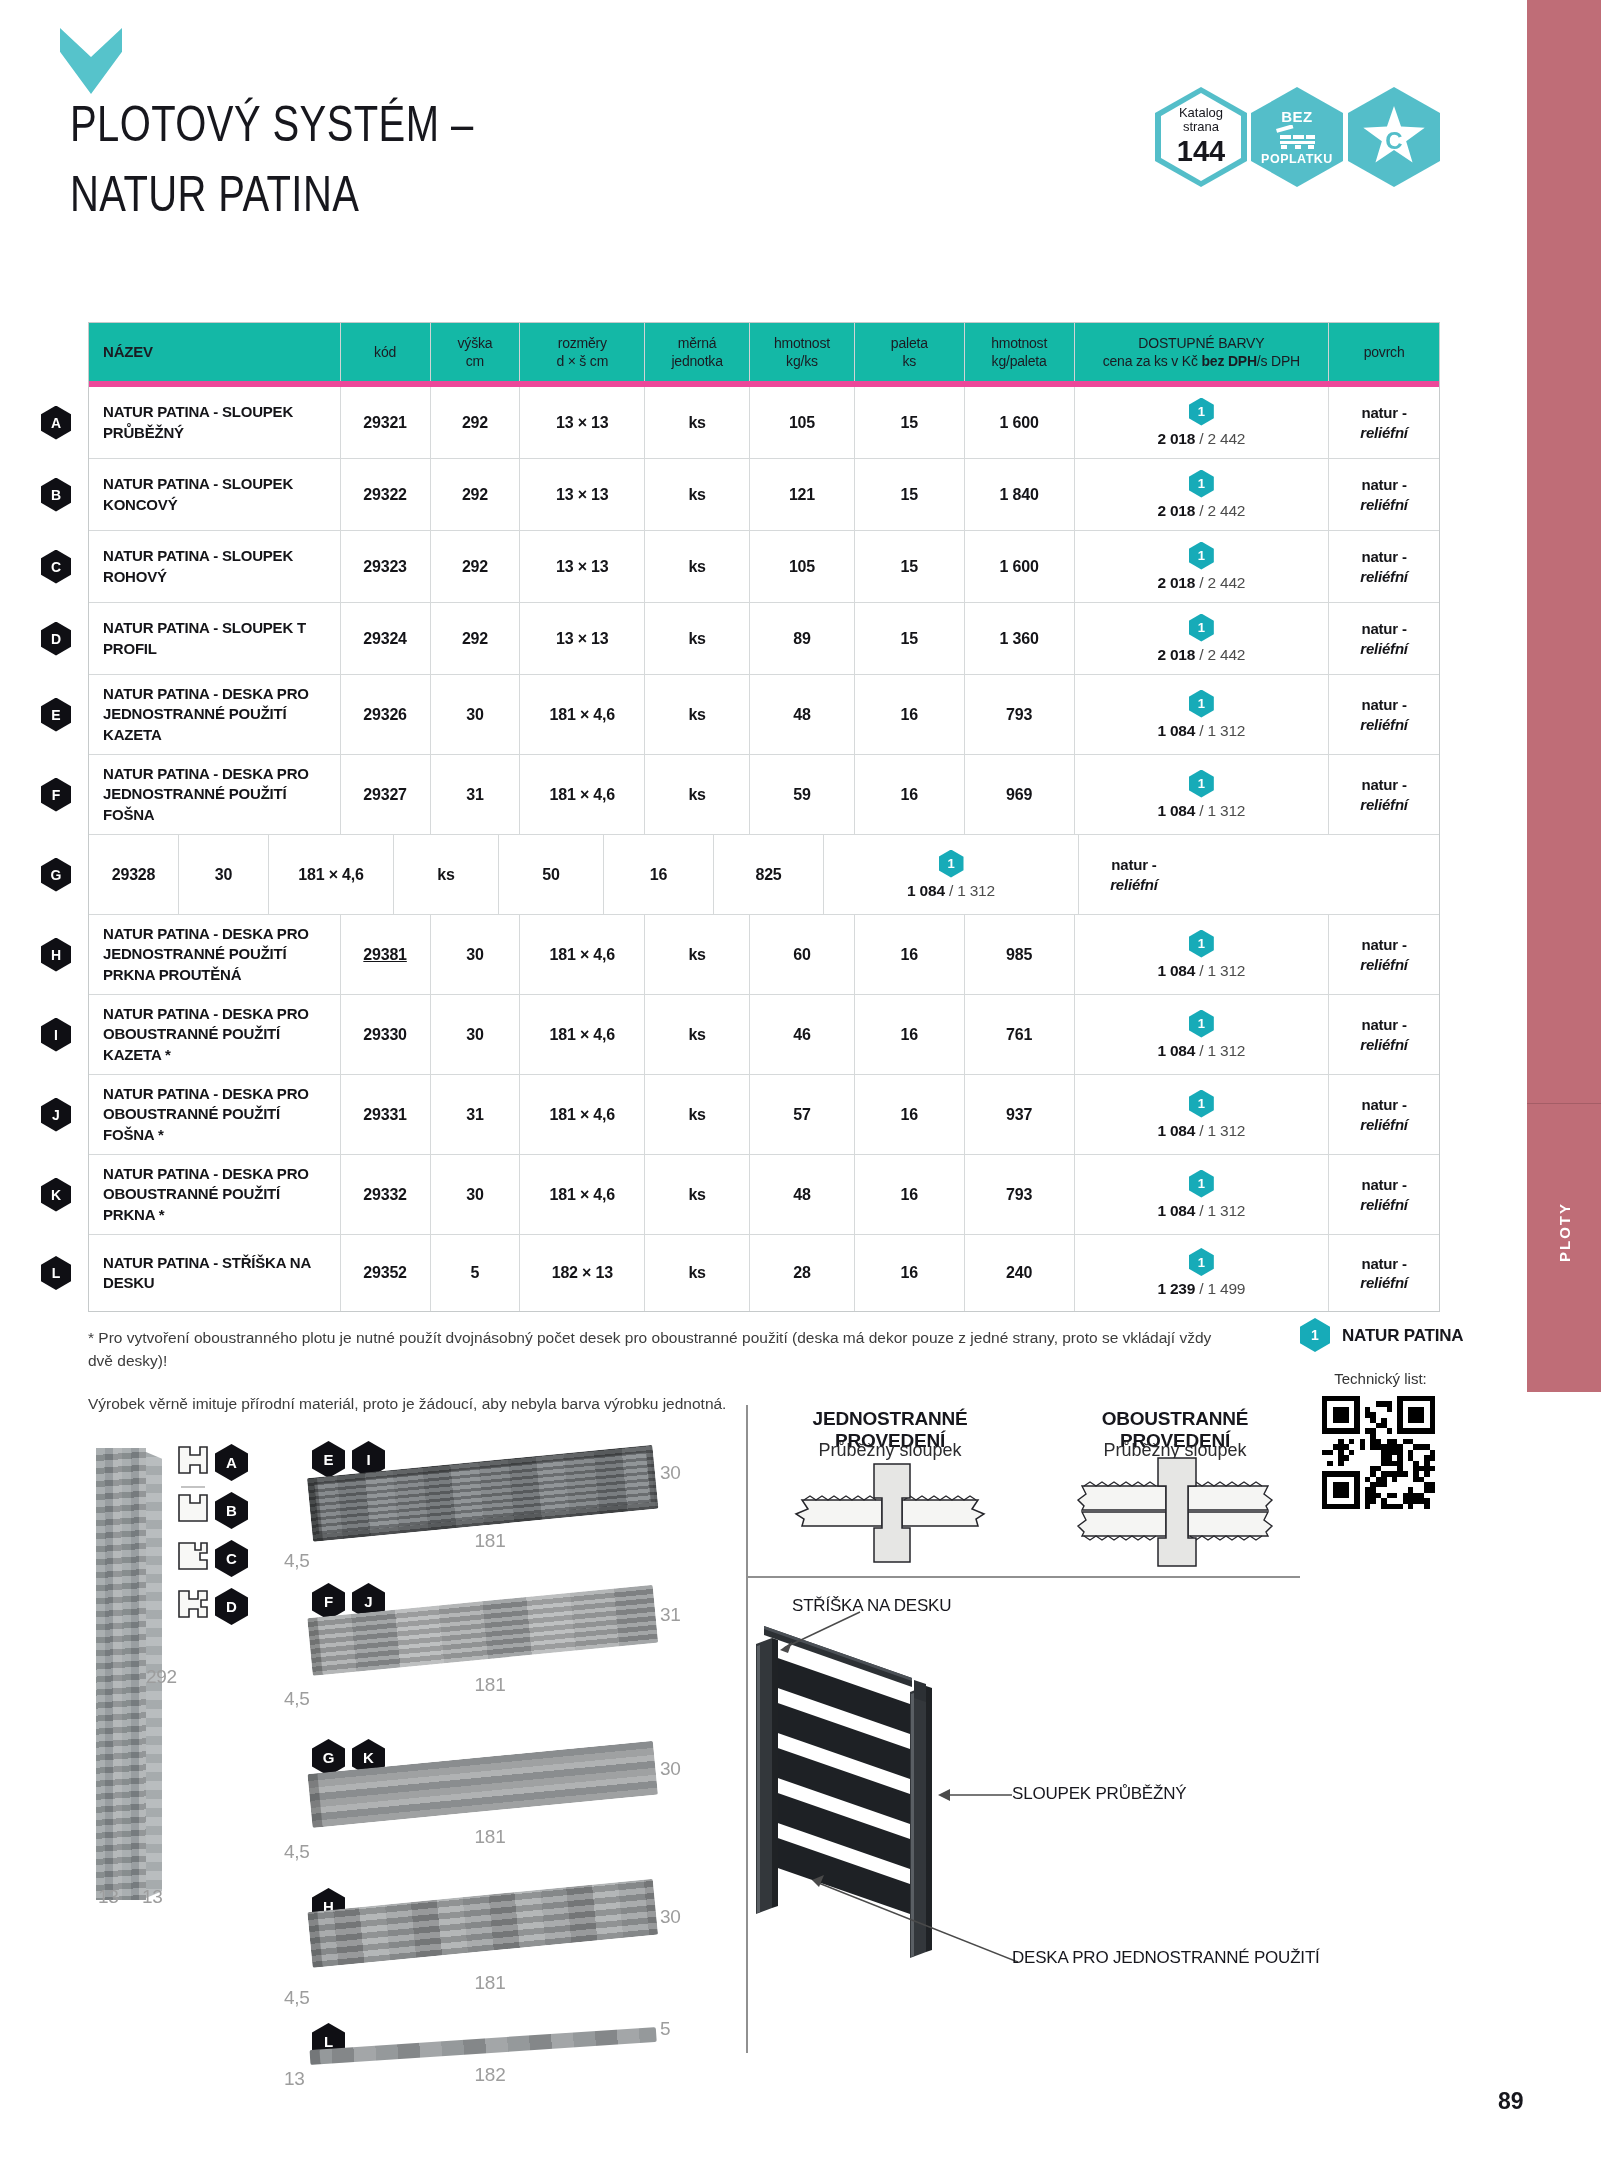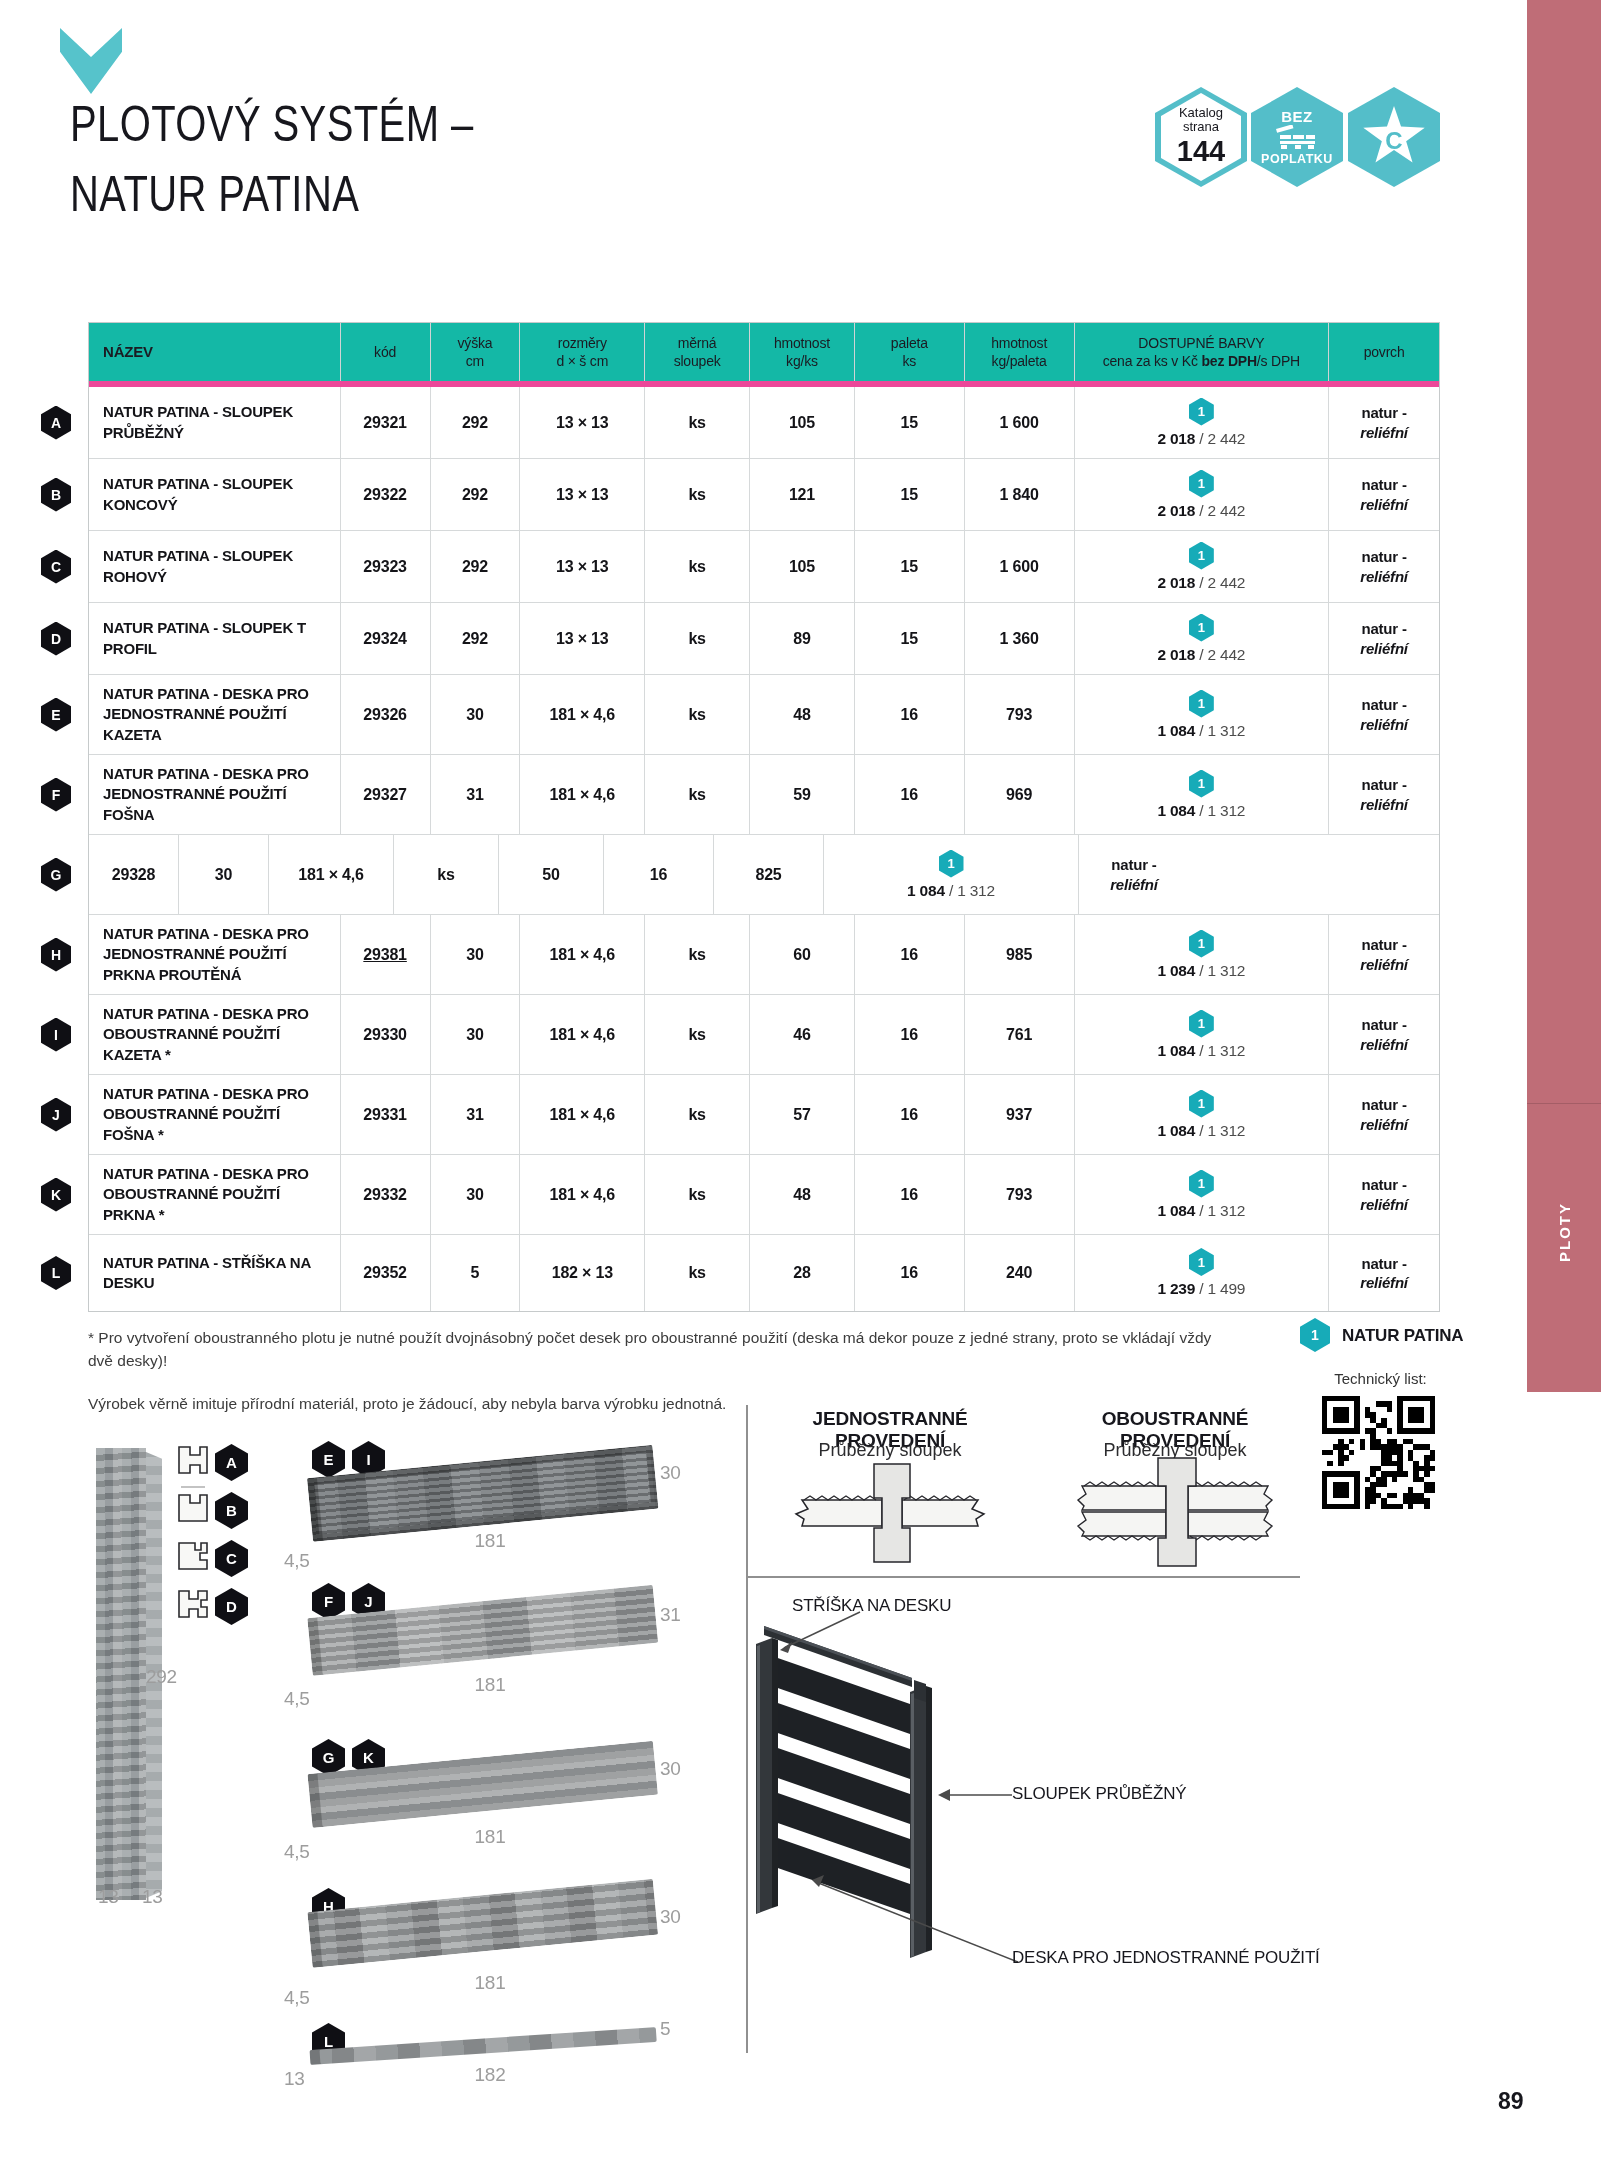--- a/index.html
+++ b/index.html
@@ -143,21 +143,21 @@
 
 <div class="abs" id="product-table">
     <div class="thead">
       <div class="th c-name" style="width: 252px;">NÁZEV</div>
       <div class="th c-code" style="width: 90px;">kód</div>
       <div class="th c-height" style="width: 90px;">výška
 cm</div>
       <div class="th c-dims" style="width: 125px;">rozměry
 d × š cm</div>
       <div class="th c-unit" style="width: 105px;">měrná
-sloupek</div>
+jednotka</div>
       <div class="th c-weight" style="width: 105px;">hmotnost
 kg/ks</div>
       <div class="th c-pallet" style="width: 110px;">paleta
 ks</div>
       <div class="th c-pallet_weight" style="width: 110px;">hmotnost
 kg/paleta</div>
       <div class="th c-colors" style="width: 255px;"><div>DOSTUPNÉ BARVY</div><div><span>cena za ks v Kč </span><span style="font-weight: 700;">bez DPH</span><span>/s DPH</span></div></div>
       <div class="th c-surface" style="width: 110px;">povrch</div>
     </div>
     <div class="trow" style="height: 72px;">

